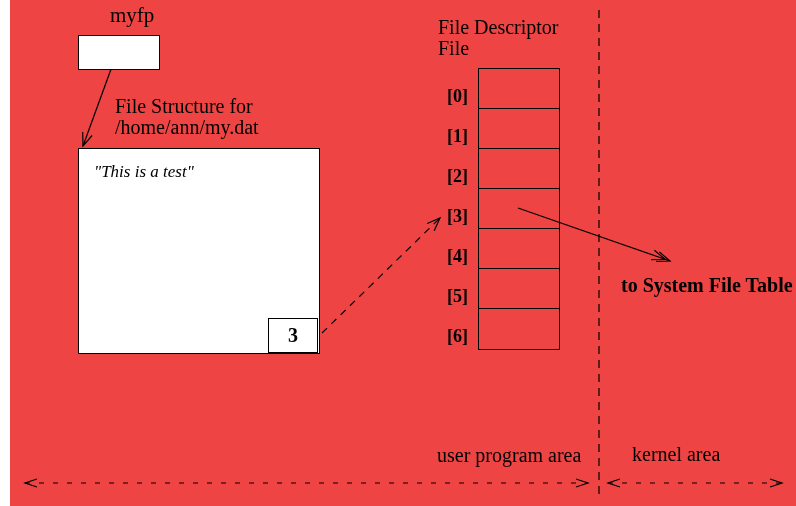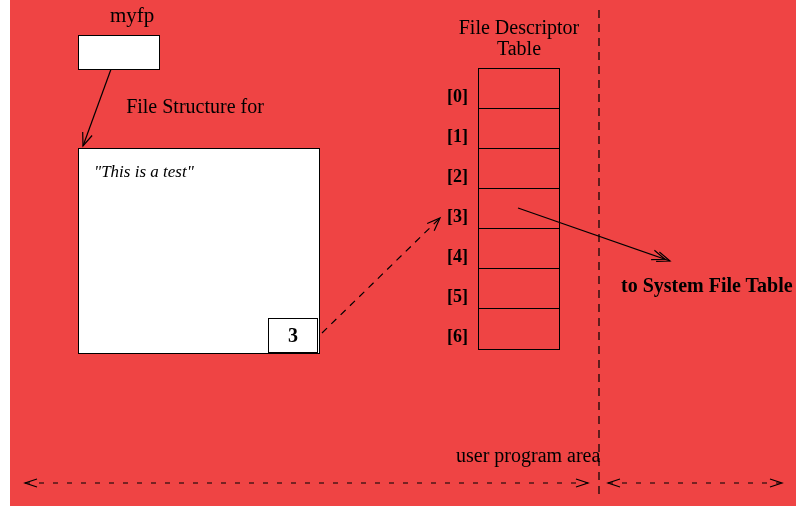--- a/index.html
+++ b/index.html
@@ -22,21 +22,21 @@
     border: 1px solid #000000;
     background: #ffffff;
     box-sizing: content-box;
   }
   .label {
     position: absolute;
     font-size: 20px;
     line-height: 21px;
     white-space: nowrap;
   }
-  .centered { text-align: center; }
+  .centered { }
   .quote {
     position: absolute;
     font-style: italic;
     font-size: 17px;
     white-space: nowrap;
   }
   .idx-label {
     position: absolute;
     font-weight: bold;
     font-size: 18px;
@@ -124,32 +124,33 @@
       <path d="M610,479 L598,483 L610,487"></path>
       <path d="M760,479 L772,483 L760,487"></path>
     </g>
   </svg>
 
   <div class="label" style="left:100px; top:5px; font-size:21px;">myfp</div>
   <div class="box" style="left:68px; top:35px; width:80px; height:33px;"></div>
 
   <div class="label centered" style="left:105px; top:96px; width:160px; white-space:normal;">
     <div>File Structure for</div>
+    <div>/home/ann/my.dat</div>
   </div>
 
   <div class="box" style="left:68px; top:148px; width:240px; height:204px;"></div>
   <div class="quote" style="left:84px; top:162px;">"This is a test"</div>
 
   <div class="val-box">
     <span>3</span>
   </div>
 
   <div class="label centered" style="left:428px; top:17px; width:162px; white-space:normal;">
     <div>File Descriptor</div>
-    <div>Table</div>
+    <div>File</div>
   </div>
 
   <div class="fd-table">
     <div class="fd-row"></div>
     <div class="fd-row"></div>
     <div class="fd-row"></div>
     <div class="fd-row"></div>
     <div class="fd-row"></div>
     <div class="fd-row"></div>
     <div class="fd-row"></div>
@@ -158,15 +159,16 @@
   <div class="idx-label" style="left:424px; top:86px;">[0]</div>
   <div class="idx-label" style="left:424px; top:126px;">[1]</div>
   <div class="idx-label" style="left:424px; top:166px;">[2]</div>
   <div class="idx-label" style="left:424px; top:206px;">[3]</div>
   <div class="idx-label" style="left:424px; top:246px;">[4]</div>
   <div class="idx-label" style="left:424px; top:286px;">[5]</div>
   <div class="idx-label" style="left:424px; top:326px;">[6]</div>
 
   <div class="label" style="left:611px; top:275px;font-weight:bold;">to System File Table</div>
 
-  <div class="label" style="left:446px; top:445px;">user program area</div>
+  <div class="label" style="left:427px; top:445px;">user program area</div>
+  <div class="label" style="left:622px; top:444px;">kernel area</div>
 
 </div>
 
 </body></html>

